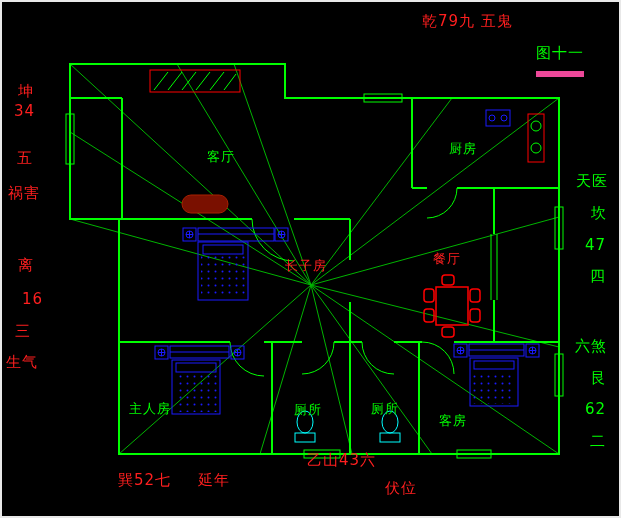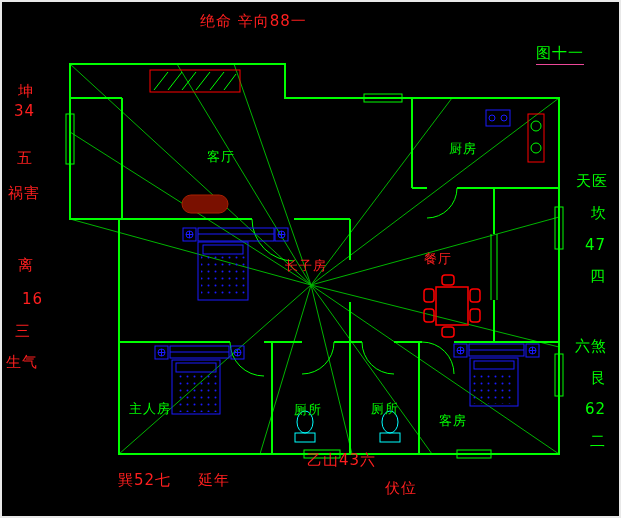--- a/index.html
+++ b/index.html
@@ -16,21 +16,21 @@
   .lbl{
     position:absolute;
     font-size:15px;
     line-height:1;
     white-space:pre;
     letter-spacing:1px;
   }
   .red{color:#ff1f1f;}
   .green{color:#00ff00;}
   .room{font-size:13px;}
-  .fig{border-bottom:1px solid #ec4899;padding-bottom:3px;}
+  .fig{border-bottom:6px solid #ec4899;padding-bottom:10px;}
 </style>
 </head>
 <body>
 
 <div id="canvas">
 
   <svg id="plan-svg" width="621" height="518" viewBox="0 0 621 518">
     <defs>
       <pattern id="dots" width="7" height="7" patternUnits="userSpaceOnUse">
         <circle cx="3.5" cy="3.5" r="1" fill="#1a1aff"></circle>
@@ -158,21 +158,21 @@
     <g stroke="#00ffff" fill="none">
       <ellipse cx="303" cy="420" rx="8" ry="11"></ellipse>
       <rect x="293" y="431" width="20" height="9"></rect>
     </g>
     <g stroke="#00ffff" fill="none">
       <ellipse cx="388" cy="420" rx="8" ry="11"></ellipse>
       <rect x="378" y="431" width="20" height="9"></rect>
     </g>
   </svg>
 
-  <div class="lbl red" style="left:198px;top:12px">绝命 辛向88一</div>
+  <div class="lbl red" style="left:420px;top:12px">乾79九 五鬼</div>
   <div class="lbl green fig" style="left:534px;top:44px">图十一</div>
 
   <div class="lbl red" style="left:16px;top:82px">坤</div>
   <div class="lbl red" style="left:12px;top:102px">34</div>
   <div class="lbl red" style="left:15px;top:149px">五</div>
   <div class="lbl red" style="left:6px;top:184px">祸害</div>
 
   <div class="lbl red" style="left:16px;top:256px">离</div>
   <div class="lbl red" style="left:20px;top:290px">16</div>
   <div class="lbl red" style="left:13px;top:322px">三</div>
@@ -188,20 +188,20 @@
   <div class="lbl green" style="left:583px;top:400px">62</div>
   <div class="lbl green" style="left:588px;top:432px">二</div>
 
   <div class="lbl red" style="left:116px;top:471px">巽52七</div>
   <div class="lbl red" style="left:196px;top:471px">延年</div>
   <div class="lbl red" style="left:305px;top:451px">乙山43六</div>
   <div class="lbl red" style="left:383px;top:479px">伏位</div>
 
   <div class="lbl green room" style="left:205px;top:148px">客厅</div>
   <div class="lbl green room" style="left:447px;top:140px">厨房</div>
-  <div class="lbl red room" style="left:422px;top:250px">餐厅</div>
+  <div class="lbl red room" style="left:431px;top:250px">餐厅</div>
   <div class="lbl red room" style="left:283px;top:257px">长子房</div>
   <div class="lbl green room" style="left:127px;top:400px">主人房</div>
   <div class="lbl green room" style="left:292px;top:401px">厕所</div>
   <div class="lbl green room" style="left:369px;top:400px">厕所</div>
   <div class="lbl green room" style="left:437px;top:412px">客房</div>
 
 </div>
 
 </body></html>

